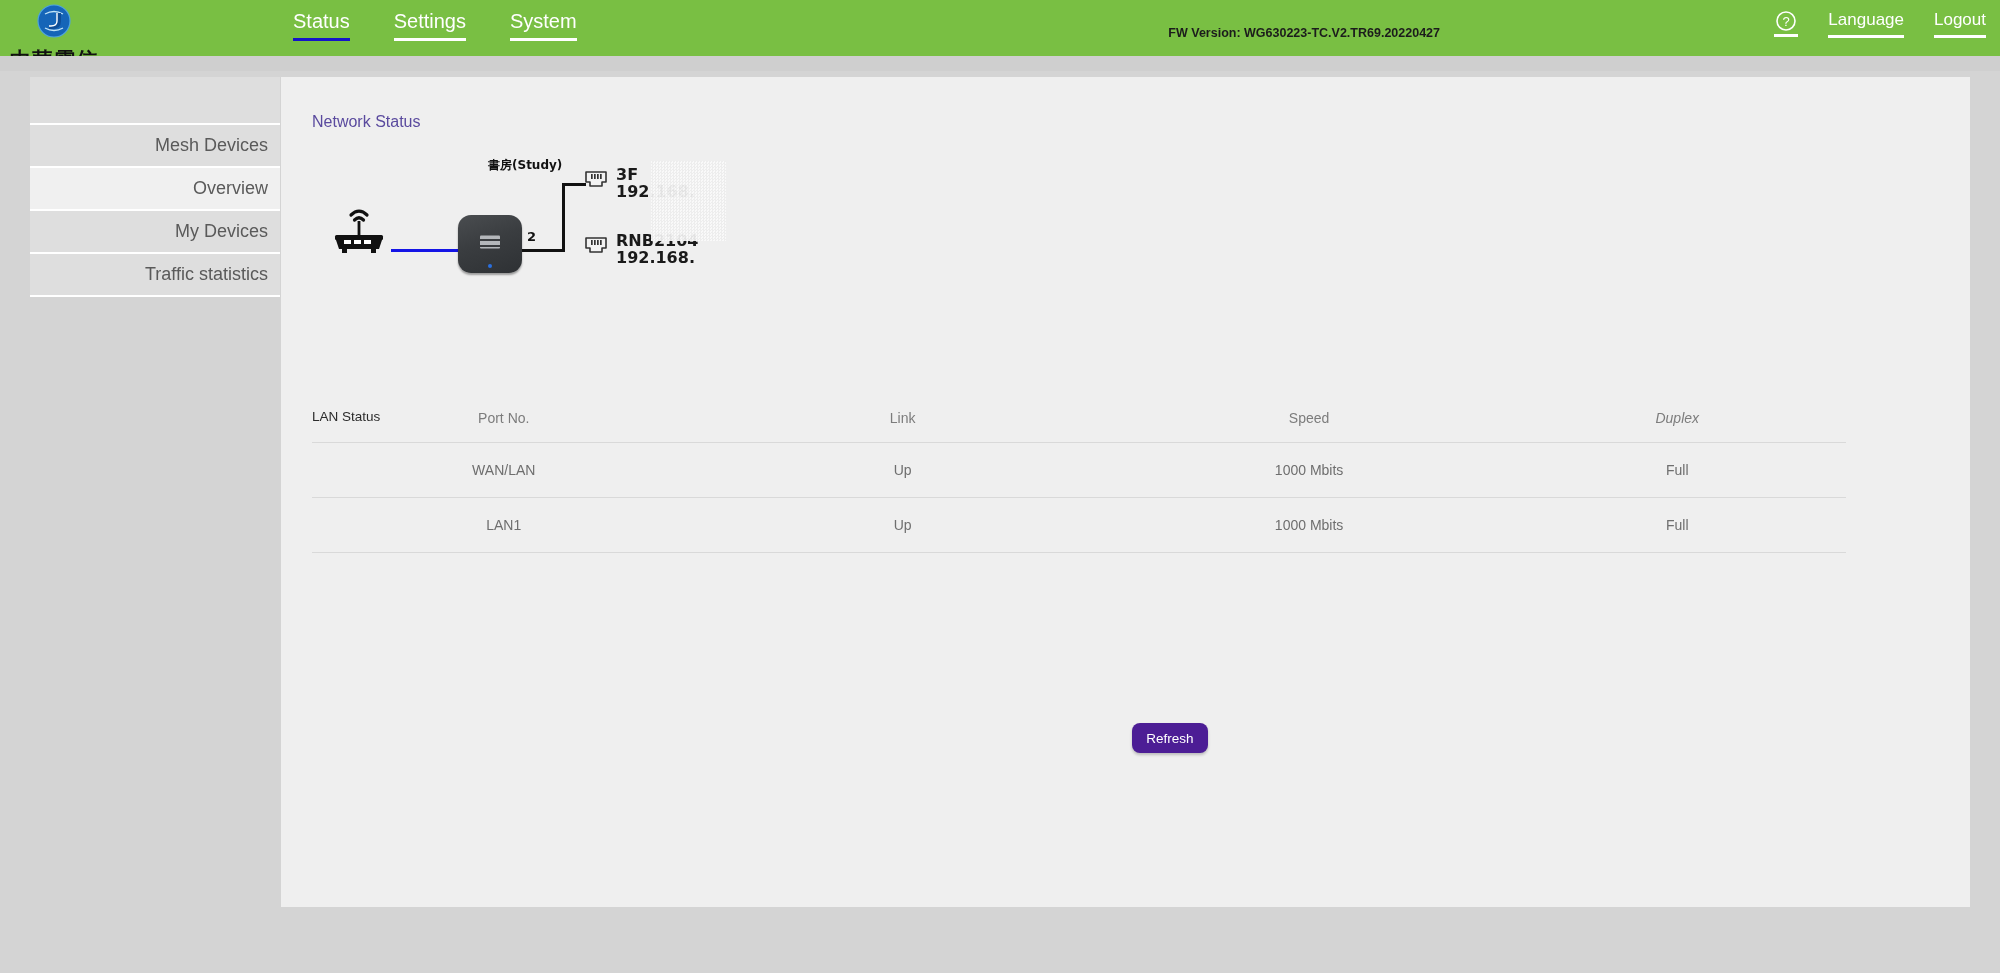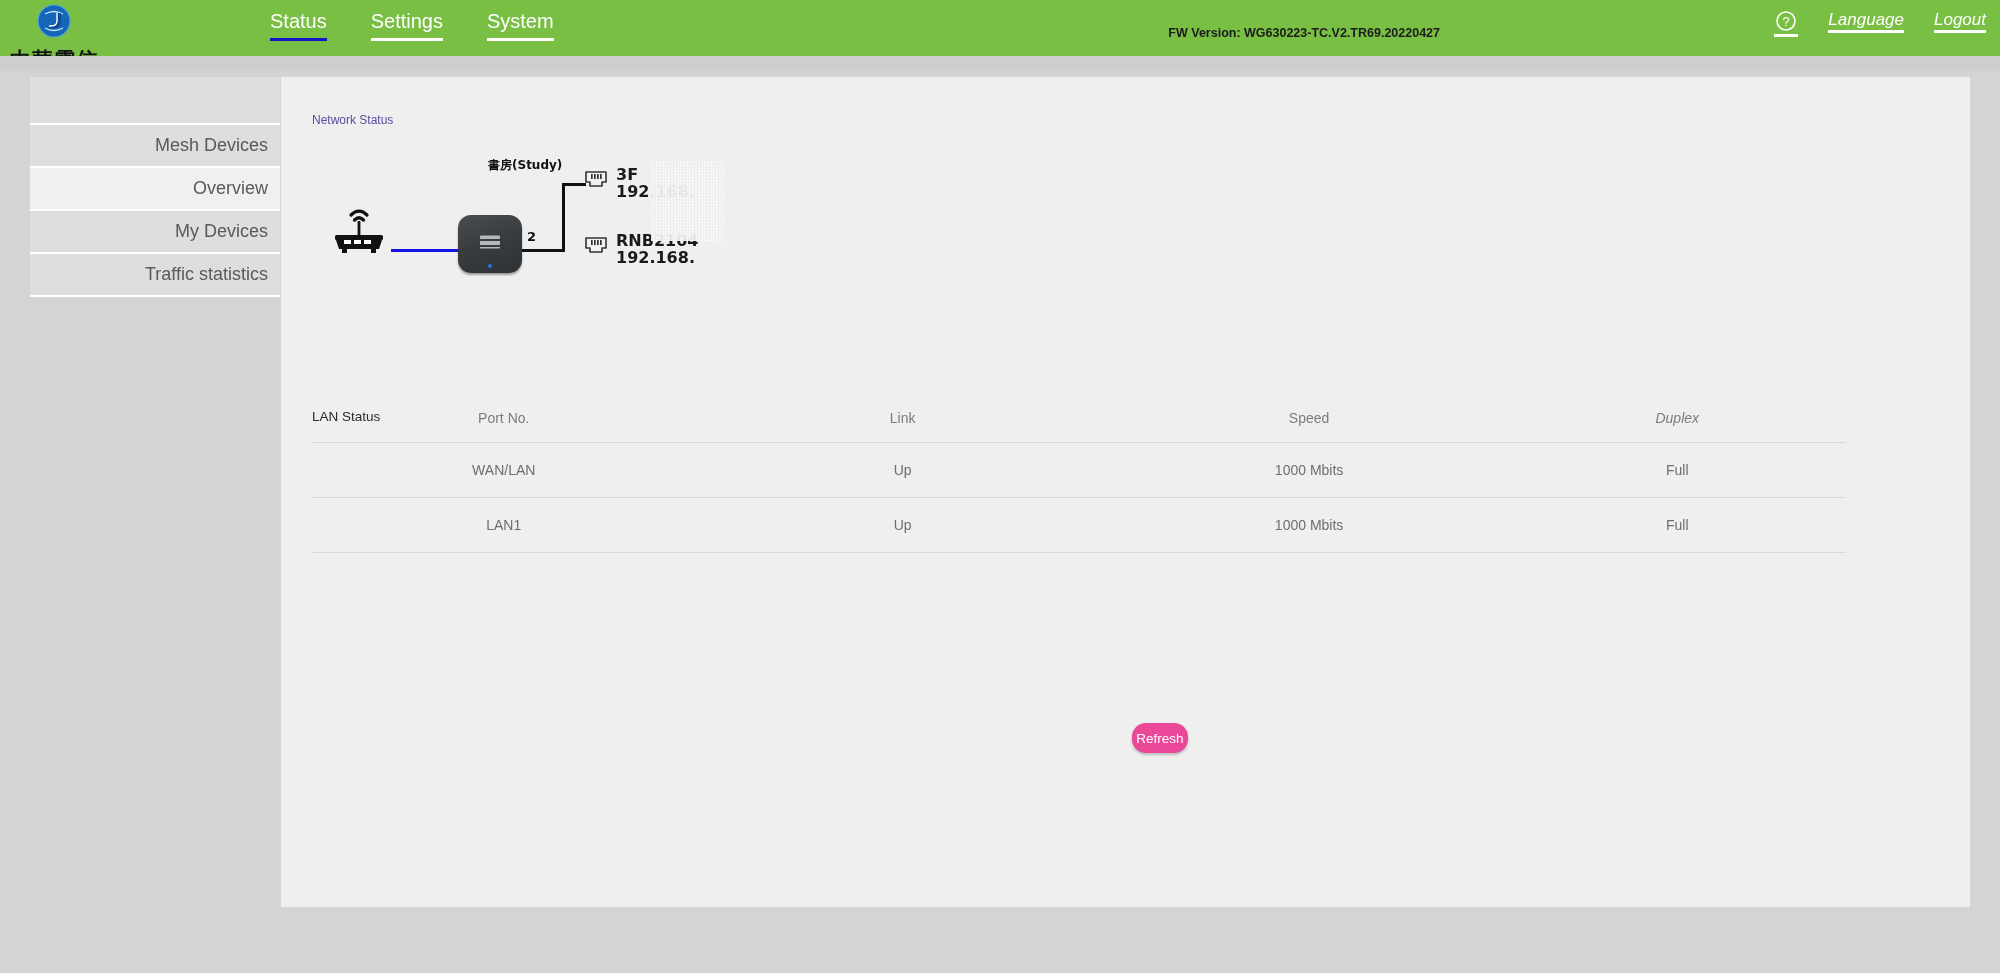--- a/index.html
+++ b/index.html
@@ -25,40 +25,40 @@
     font-size: 21px; color: #111; letter-spacing: 1px;
     font-family: "DejaVu Sans", sans-serif; font-weight: 700;
   }
 
   .nav-main { position: absolute; left: 270px; top: 10px; display: flex; gap: 44px; }
   .nav-item {
     font-size: 20px; color: #ffffff; padding-bottom: 5px;
     border-bottom: 3px solid #ffffff; cursor: pointer;
     font-family: "Liberation Sans", sans-serif;
   }
-  .nav-item.active { border-bottom-color: #1414c8; }
+  .nav-item.active { border-bottom-color: #1414c8; margin-left: 23px; }
 
   .fw-version {
     position: absolute; right: 560px; top: 26px;
     font-size: 12.5px; color: #1c1c1c; white-space: nowrap;
     font-weight: 600;
   }
 
   .nav-right {
     position: absolute; right: 14px; top: 10px;
     display: flex; align-items: flex-start; gap: 30px;
   }
   .help-icon-box { width: 24px; height: 30px; position: relative; cursor: pointer; }
   .help-icon-box svg { display: block; }
   .help-underline {
     position: absolute; left: 0; bottom: 3px; width: 24px; height: 3px; background: #fff;
   }
   .nav-link {
-    font-size: 17px; color: #fff; 
-    border-bottom: 3px solid #fff; cursor: pointer; font-style: italic;
+    font-size: 17px; color: #fff; padding-bottom: 5px;
+    border-bottom: 3px solid #fff; cursor: pointer;
   }
 
   
   .under-strip {
     position: absolute; left: 0; top: 56px; width: 2000px; height: 15px;
     background: #cfcfcf;
   }
 
   
   .page {
@@ -83,21 +83,21 @@
 
   
   .content {
     position: absolute; left: 281px; top: 6px;
     width: 1689px; height: 830px;
     background: #efefef;
   }
 
   .section-title {
     position: absolute; left: 31px; top: 36px;
-    font-size: 12px; color: #5a4a9e;
+    font-size: 16px; color: #5a4a9e;
   }
 
   
   .topology { position: absolute; left: 50px; top: 80px; width: 560px; height: 140px; }
   .topo-label {
     position: absolute; left: 157px; top: 0px;
     font-size: 12px; color: #111; font-weight: 700; white-space: nowrap;
     font-family: "DejaVu Sans", sans-serif;
   }
   .router-icon { position: absolute; left: 0px; top: 48px; }
@@ -159,23 +159,23 @@
     font-size: 14px; color: #6e6e6e; text-align: center;
     padding: 19px 0; border-bottom: 1px solid #d9d9d9;
   }
   .col-port { width: 25%; }
   .col-link { width: 27%; }
   .col-speed { width: 26%; }
   .col-duplex { width: 22%; font-style: italic; }
 
   .btn-refresh {
     position: absolute; left: 851px; top: 646px;
-    width: 56px; height: 30px;
-    background: #ec4899; color: #fff; font-size: 13.5px;
-    border: none; border-radius: 14px; cursor: pointer;
+    width: 76px; height: 30px;
+    background: #4c1d95; color: #fff; font-size: 13.5px;
+    border: none; border-radius: 8px; cursor: pointer;
     box-shadow: 0 2px 3px rgba(0,0,0,.22);
     font-family: "Liberation Sans", sans-serif;
   }
 
   
   .hscroll {
     position: absolute; left: 281px; top: 849px;
     width: 1689px; height: 20px; background: #efefef;
     display: flex; align-items: center;
   }

